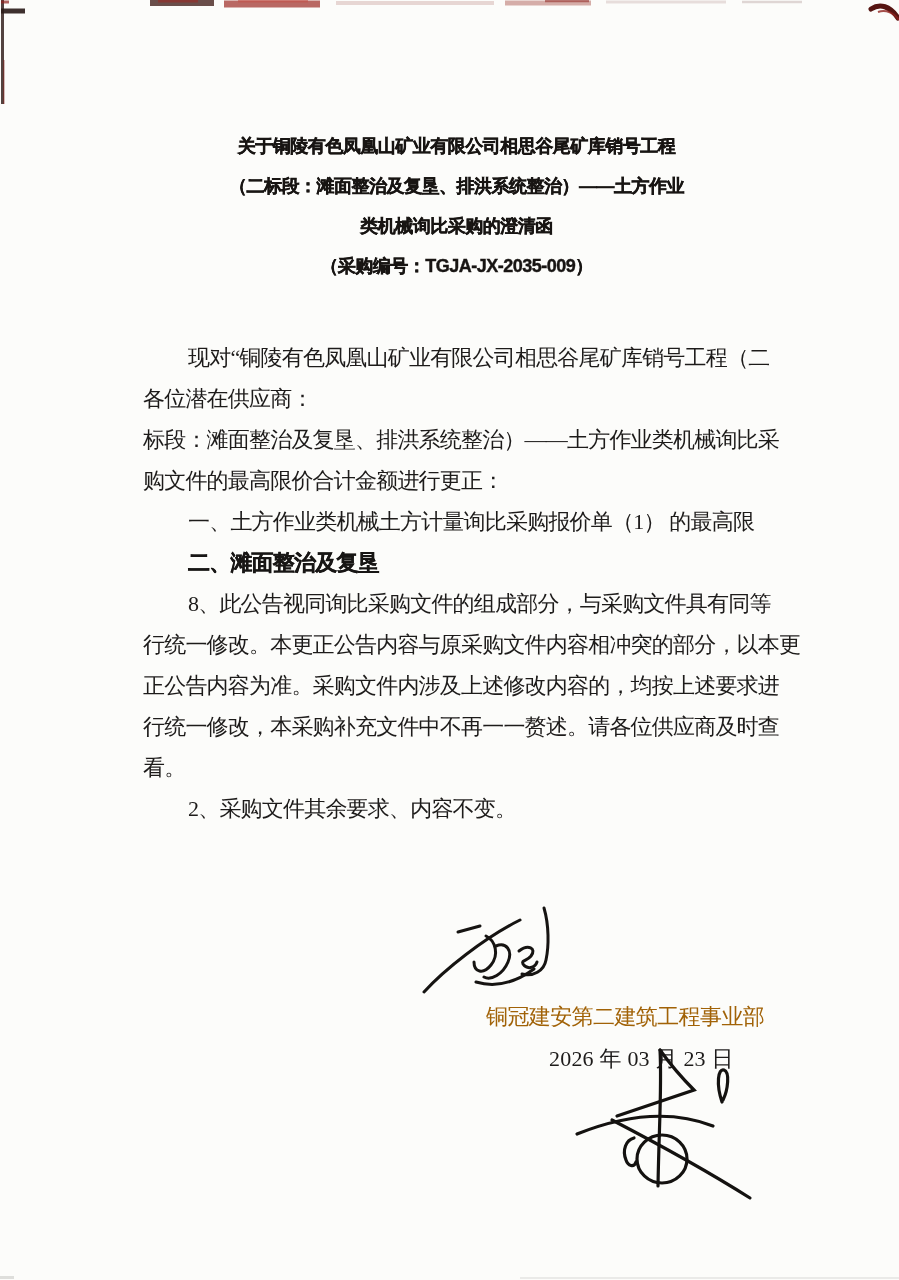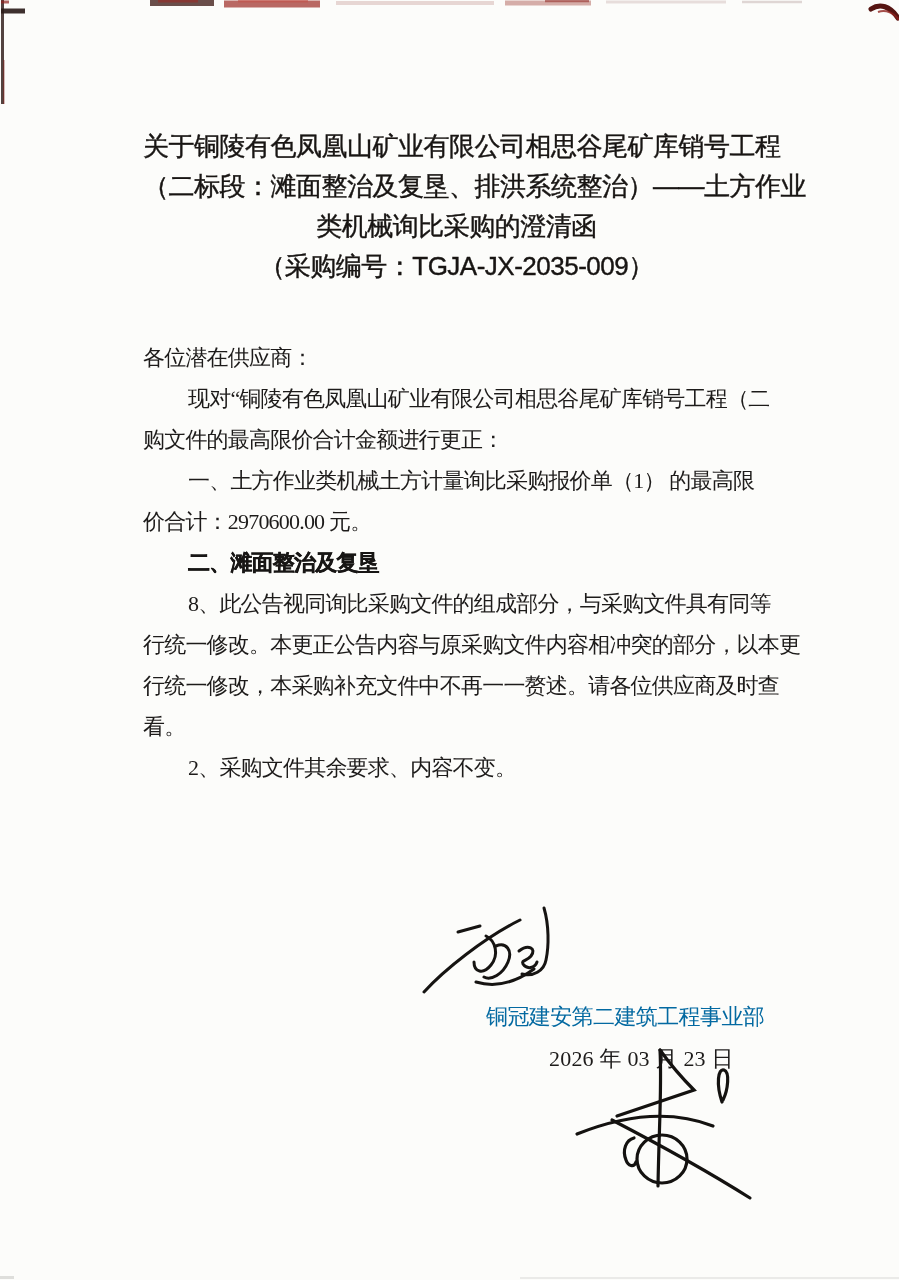--- a/index.html
+++ b/index.html
@@ -35,22 +35,22 @@
     width: 14px; height: 3px; background: #c9c9c7; opacity: .6;
   }
 
   
   .title-block {
     position: absolute;
     left: 143px; top: 126px;
     width: 627px;
     text-align: center;
     font-family: "Liberation Sans", "DejaVu Sans", sans-serif;
-    font-weight: 400;
-    font-size: 26px;
+    font-weight: 700;
+    font-size: 18px;
     line-height: 40px;
     letter-spacing: -0.5px;
     white-space: nowrap;
     color: #181513;
     -webkit-text-stroke: 0.4px #181513;
   }
   .title-block .t { overflow: visible; }
 
   
   .body-block {
@@ -74,21 +74,21 @@
   .sig1 {
     position: absolute; left: 416px; top: 900px;
     width: 180px; height: 108px;
     pointer-events: none;
   }
   .sig-org {
     position: absolute; left: 486px; top: 1002px;
     font-size: 22px;
     letter-spacing: -0.6px;
     white-space: nowrap;
-    color: #0369a1;
+    color: #a16207;
   }
   .sig-date {
     position: absolute; left: 549px; top: 1044px;
     font-size: 22px;
     letter-spacing: 0.2px;
     white-space: nowrap;
     color: #1d1b1a;
   }
   .sig2 {
     position: absolute; left: 572px; top: 1046px;
@@ -125,28 +125,29 @@
   </svg>
 
   <div class="title-block">
     <div class="t">关于铜陵有色凤凰山矿业有限公司相思谷尾矿库销号工程</div>
     <div class="t">（二标段：滩面整治及复垦、排洪系统整治）——土方作业</div>
     <div class="t">类机械询比采购的澄清函</div>
     <div class="t">（采购编号：TGJA-JX-2035-009）</div>
   </div>
 
   <div class="body-block">
+    <div class="ln ind">现对“铜陵有色凤凰山矿业有限公司相思谷尾矿库销号工程（二</div>
     <div class="ln">各位潜在供应商：</div>
-    <div class="ln ind">现对“铜陵有色凤凰山矿业有限公司相思谷尾矿库销号工程（二</div>
+    <div class="ln">标段：滩面整治及复垦、排洪系统整治）——土方作业类机械询比采</div>
     <div class="ln">购文件的最高限价合计金额进行更正：</div>
     <div class="ln ind">一、土方作业类机械土方计量询比采购报价单（1） 的最高限</div>
-    <div class="ln">价合计：2970600.00 元。</div>
     <div class="ln ind b">二、滩面整治及复垦</div>
     <div class="ln ind">8、此公告视同询比采购文件的组成部分，与采购文件具有同等</div>
     <div class="ln">行统一修改。本更正公告内容与原采购文件内容相冲突的部分，以本更</div>
+    <div class="ln">正公告内容为准。采购文件内涉及上述修改内容的，均按上述要求进</div>
     <div class="ln">行统一修改，本采购补充文件中不再一一赘述。请各位供应商及时查</div>
     <div class="ln">看。</div>
     <div class="ln ind">2、采购文件其余要求、内容不变。</div>
   </div>
 
   <svg class="sig1" viewBox="0 0 180 108">
     <g fill="none" stroke="#161412" stroke-width="3" stroke-linecap="round">
       <path d="M8,92 C28,70 68,38 104,20"></path>
       <path d="M42,32 L64,26"></path>
       <path d="M70,36 C80,41 83,55 75,65 C67,75 58,72 58,62"></path>

